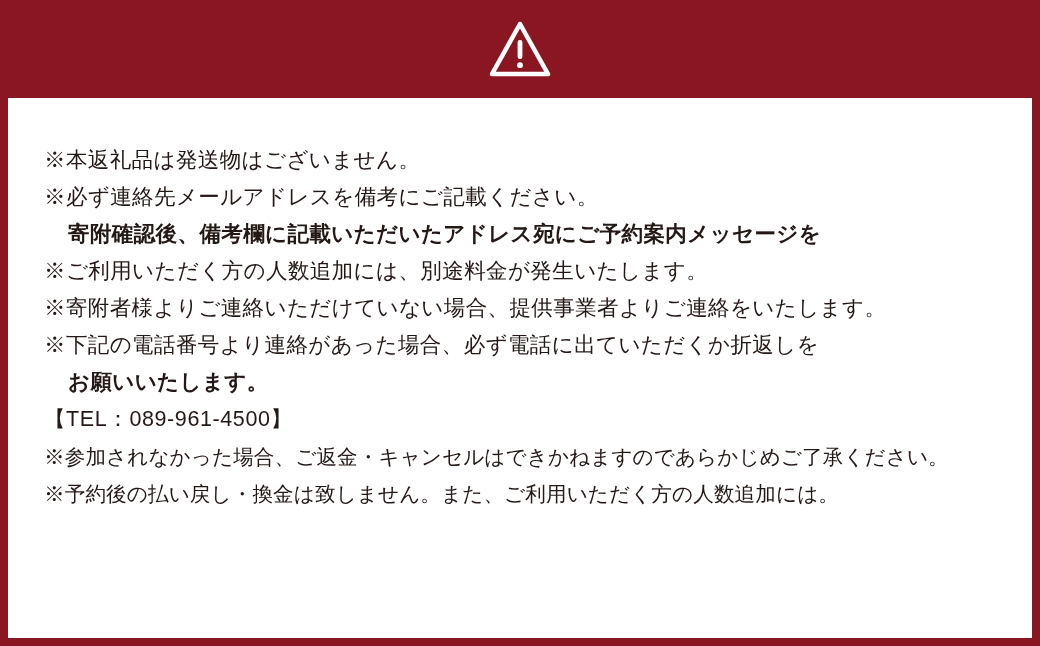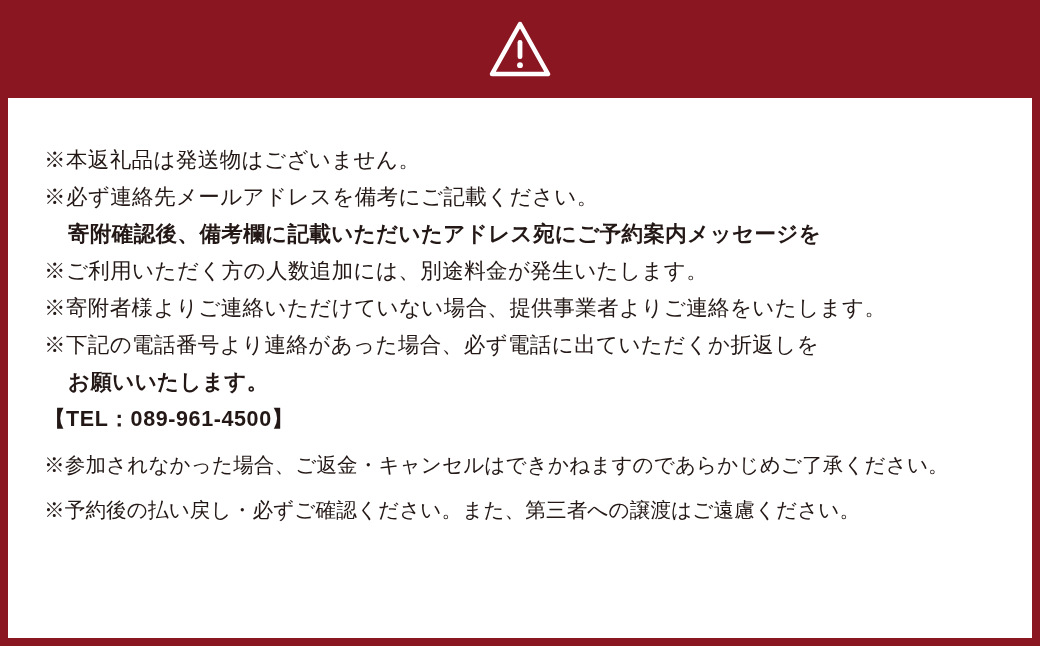--- a/index.html
+++ b/index.html
@@ -62,27 +62,26 @@
     font-size: 21.5px;
     line-height: 37px;
     letter-spacing: 0.4px;
     white-space: nowrap;
   }
   .line.indent {
     padding-left: 24px;
     font-weight: bold;
   }
   .line.tel {
-    font-weight: bold;
+    font-weight: normal;
     letter-spacing: 0.6px;
   }
   .line.small {
     font-size: 20.6px;
     letter-spacing: 0.1px;
-    margin-top: 8px;
   }
 </style>
 </head>
 <body>
 
 <div class="poster">
 
   <div class="header">
     <svg class="warn-icon" viewBox="0 0 62 58" aria-hidden="true">
       <path d="M31 4 L59 54 L3 54 Z" fill="none" stroke="#ffffff" stroke-width="4.5" stroke-linejoin="round"></path>
@@ -95,17 +94,17 @@
     <div class="lines" id="notice-lines">
         <div class="line">※本返礼品は発送物はございません。</div>
         <div class="line">※必ず連絡先メールアドレスを備考にご記載ください。</div>
         <div class="line indent">寄附確認後、備考欄に記載いただいたアドレス宛にご予約案内メッセージを</div>
         <div class="line">※ご利用いただく方の人数追加には、別途料金が発生いたします。</div>
         <div class="line">※寄附者様よりご連絡いただけていない場合、提供事業者よりご連絡をいたします。</div>
         <div class="line">※下記の電話番号より連絡があった場合、必ず電話に出ていただくか折返しを</div>
         <div class="line indent">お願いいたします。</div>
         <div class="line tel">【TEL：089-961-4500】</div>
         <div class="line small">※参加されなかった場合、ご返金・キャンセルはできかねますのであらかじめご了承ください。</div>
-        <div class="line small">※予約後の払い戻し・必ずご確認ください。また、第三者への譲渡はご遠慮ください。</div>
+        <div class="line small">※予約後の払い戻し・換金は致しません。また、ご利用いただく方の人数追加には。</div>
       </div>
   </div>
 
 </div>
 
 </body></html>

